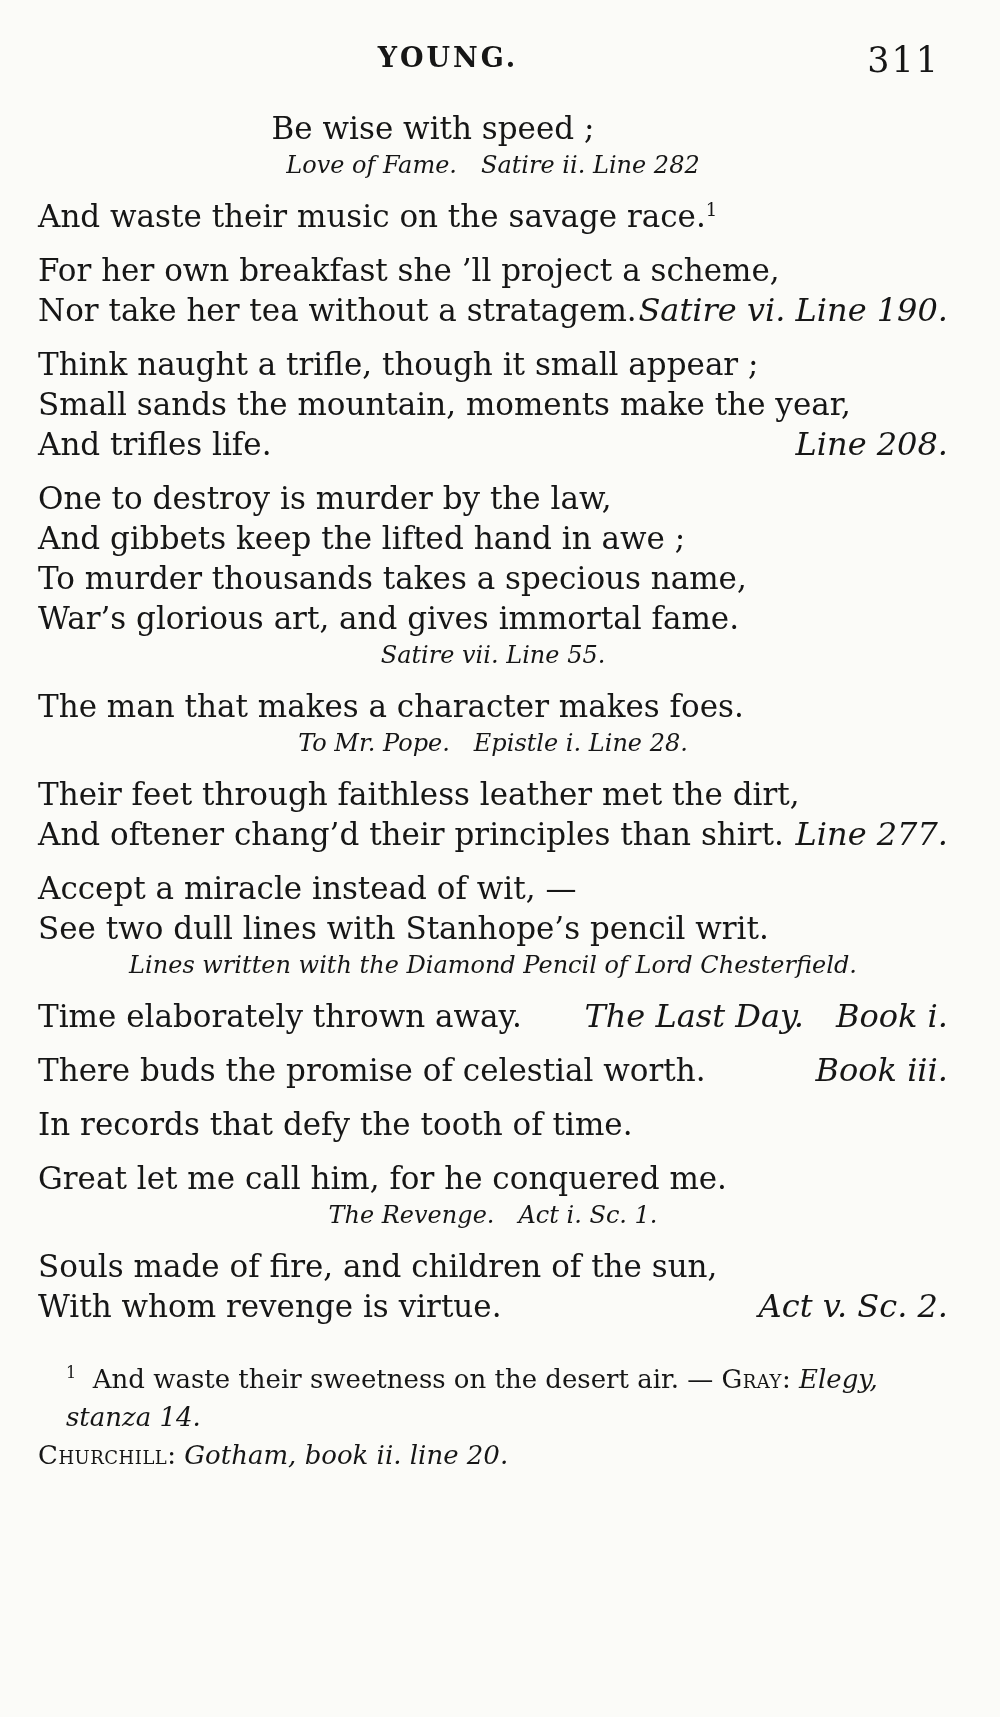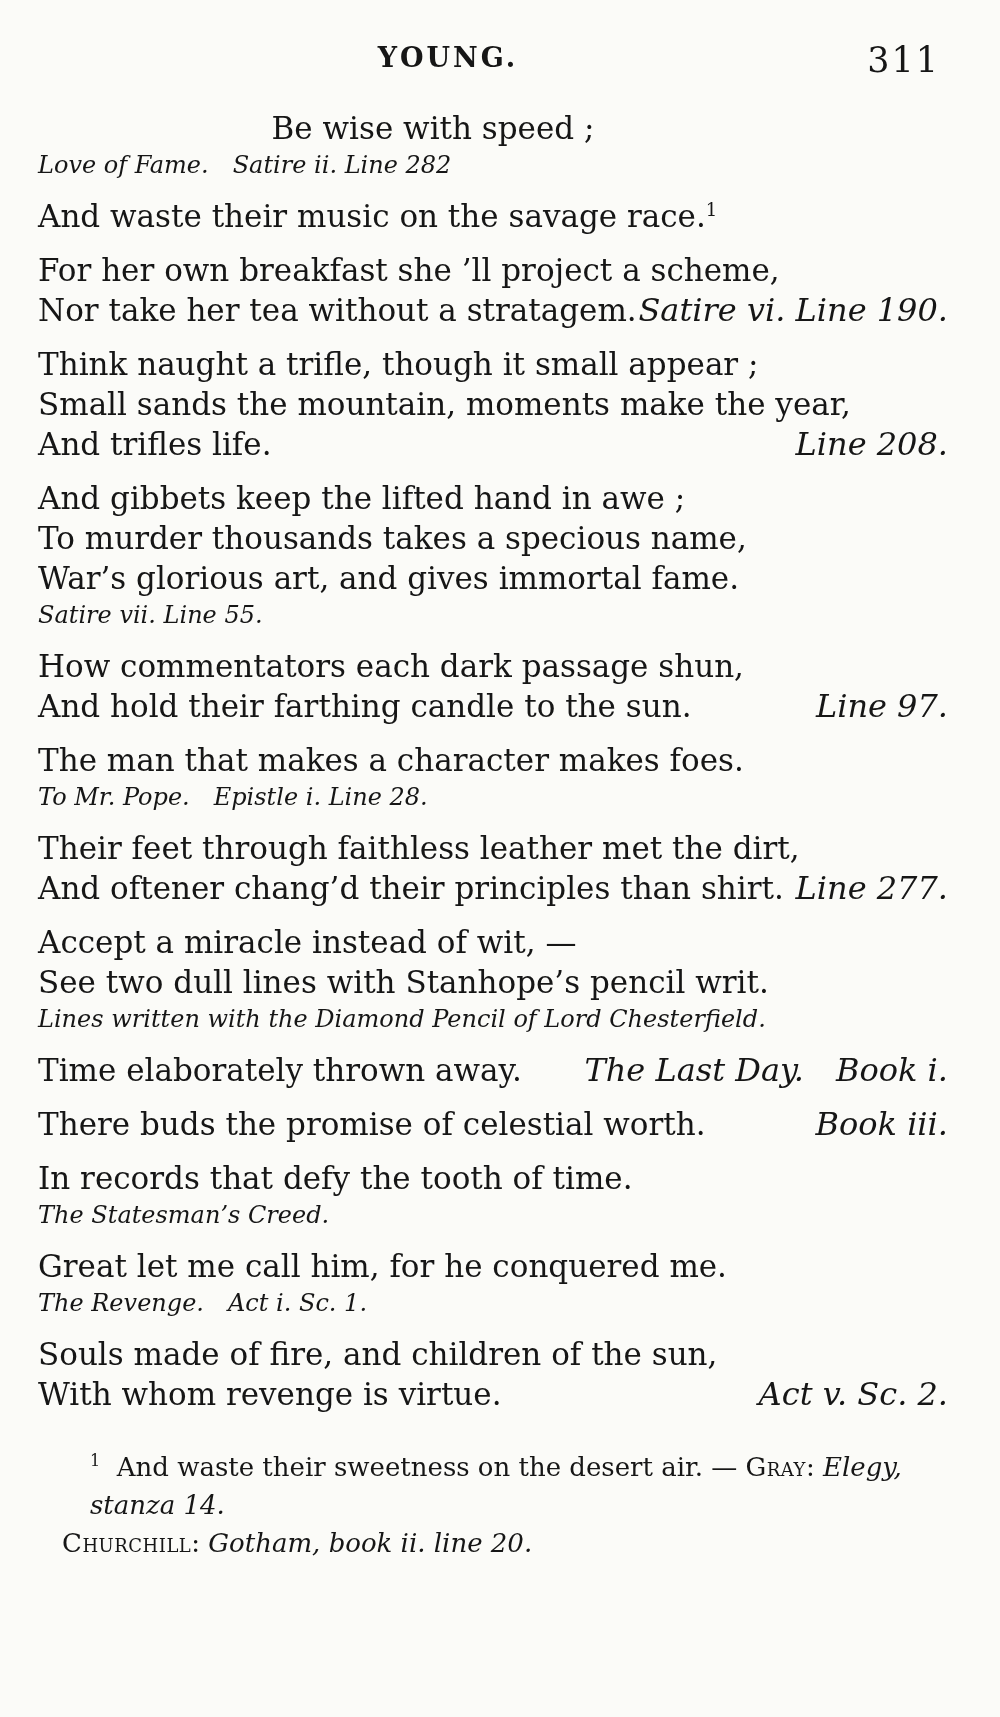--- a/index.html
+++ b/index.html
@@ -57,26 +57,26 @@
   .inline-citation {
     margin-left: auto;
     font-style: italic;
     font-size: 32px;
     white-space: pre;
   }
   .citation-line {
     font-style: italic;
     font-size: 24px;
     line-height: 34px;
-    text-align: left;
+    text-align: center;
     white-space: pre-wrap;
   }
   
   .footnotes { margin-top: 34px; font-size: 26px; line-height: 38px; }
-  .footnote-line { white-space: pre-wrap; margin-left: 24px; }
+  .footnote-line { white-space: pre-wrap; }
   .footnote-line.first { padding-left: 28px; }
   .footnotes sup { font-size: 16px; line-height: 0; }
   .sc { font-variant: small-caps; letter-spacing: 0.5px; }
   .it { font-style: italic; }
 </style>
 </head>
 <body>
 
 <div class="page">
 
@@ -96,28 +96,25 @@
       <div class="quote-entry">
         <div class="quote-line"><span class="quote-text">For her own breakfast she ’ll project a scheme,</span></div>
         <div class="quote-line"><span class="quote-text">Nor take her tea without a stratagem.</span><span class="inline-citation">Satire vi. Line 190.</span></div>
       </div>
       <div class="quote-entry">
         <div class="quote-line"><span class="quote-text">Think naught a trifle, though it small appear ;</span></div>
         <div class="quote-line"><span class="quote-text">Small sands the mountain, moments make the year,</span></div>
         <div class="quote-line"><span class="quote-text">And trifles life.</span><span class="inline-citation">Line 208.</span></div>
       </div>
       <div class="quote-entry">
+        <div class="quote-line"><span class="quote-text">One to destroy is murder by the law,</span></div>
         <div class="quote-line"><span class="quote-text">And gibbets keep the lifted hand in awe ;</span></div>
         <div class="quote-line"><span class="quote-text">To murder thousands takes a specious name,</span></div>
         <div class="quote-line"><span class="quote-text">War’s glorious art, and gives immortal fame.</span></div>
         <div class="citation-line">Satire vii. Line 55.</div>
-      </div>
-      <div class="quote-entry">
-        <div class="quote-line"><span class="quote-text">How commentators each dark passage shun,</span></div>
-        <div class="quote-line"><span class="quote-text">And hold their farthing candle to the sun.</span><span class="inline-citation">Line 97.</span></div>
       </div>
       <div class="quote-entry">
         <div class="quote-line"><span class="quote-text">The man that makes a character makes foes.</span></div>
         <div class="citation-line">To Mr. Pope. Epistle i. Line 28.</div>
       </div>
       <div class="quote-entry">
         <div class="quote-line"><span class="quote-text">Their feet through faithless leather met the dirt,</span></div>
         <div class="quote-line"><span class="quote-text">And oftener chang’d their principles than shirt.</span><span class="inline-citation">Line 277.</span></div>
       </div>
       <div class="quote-entry">
@@ -126,21 +123,20 @@
         <div class="citation-line">Lines written with the Diamond Pencil of Lord Chesterfield.</div>
       </div>
       <div class="quote-entry">
         <div class="quote-line"><span class="quote-text">Time elaborately thrown away.</span><span class="inline-citation">The Last Day. Book i.</span></div>
       </div>
       <div class="quote-entry">
         <div class="quote-line"><span class="quote-text">There buds the promise of celestial worth.</span><span class="inline-citation">Book iii.</span></div>
       </div>
       <div class="quote-entry">
         <div class="quote-line"><span class="quote-text">In records that defy the tooth of time.</span></div>
-        <div class="citation-line">The Statesman’s Creed.</div>
       </div>
       <div class="quote-entry">
         <div class="quote-line"><span class="quote-text">Great let me call him, for he conquered me.</span></div>
         <div class="citation-line">The Revenge. Act i. Sc. 1.</div>
       </div>
       <div class="quote-entry">
         <div class="quote-line"><span class="quote-text">Souls made of fire, and children of the sun,</span></div>
         <div class="quote-line"><span class="quote-text">With whom revenge is virtue.</span><span class="inline-citation">Act v. Sc. 2.</span></div>
       </div>
     </div>

